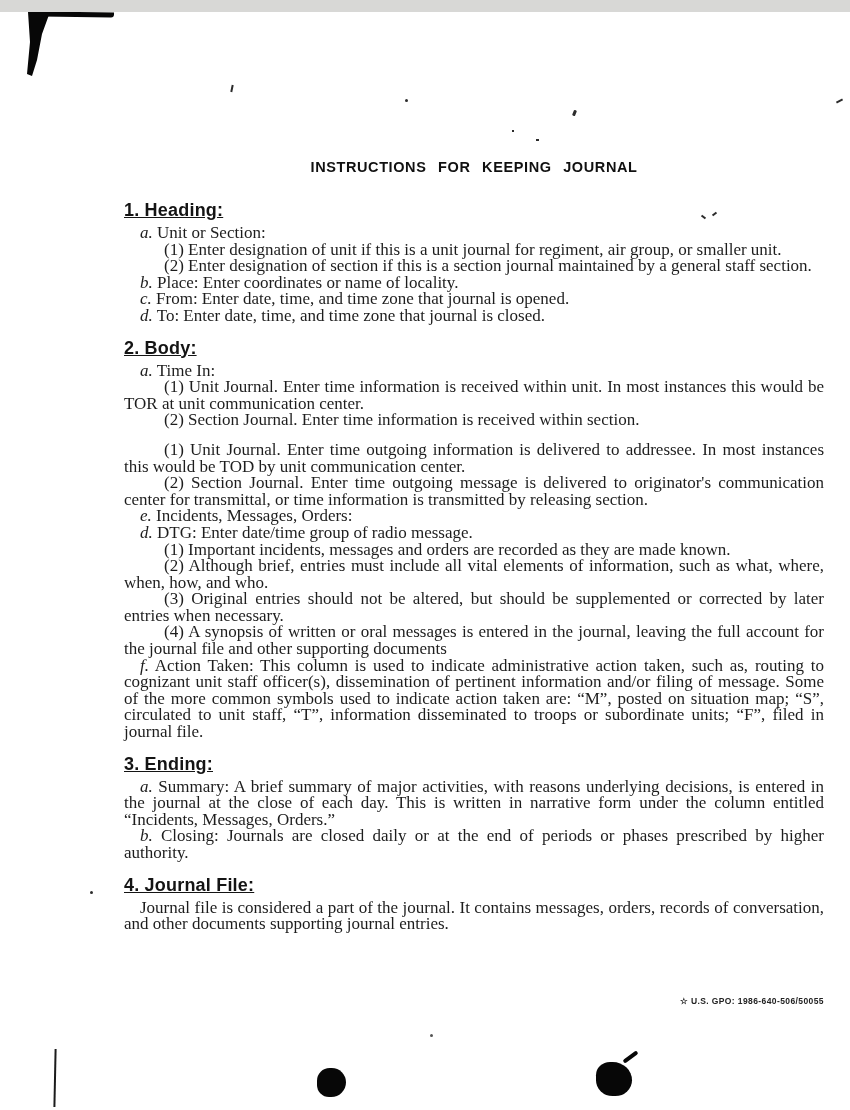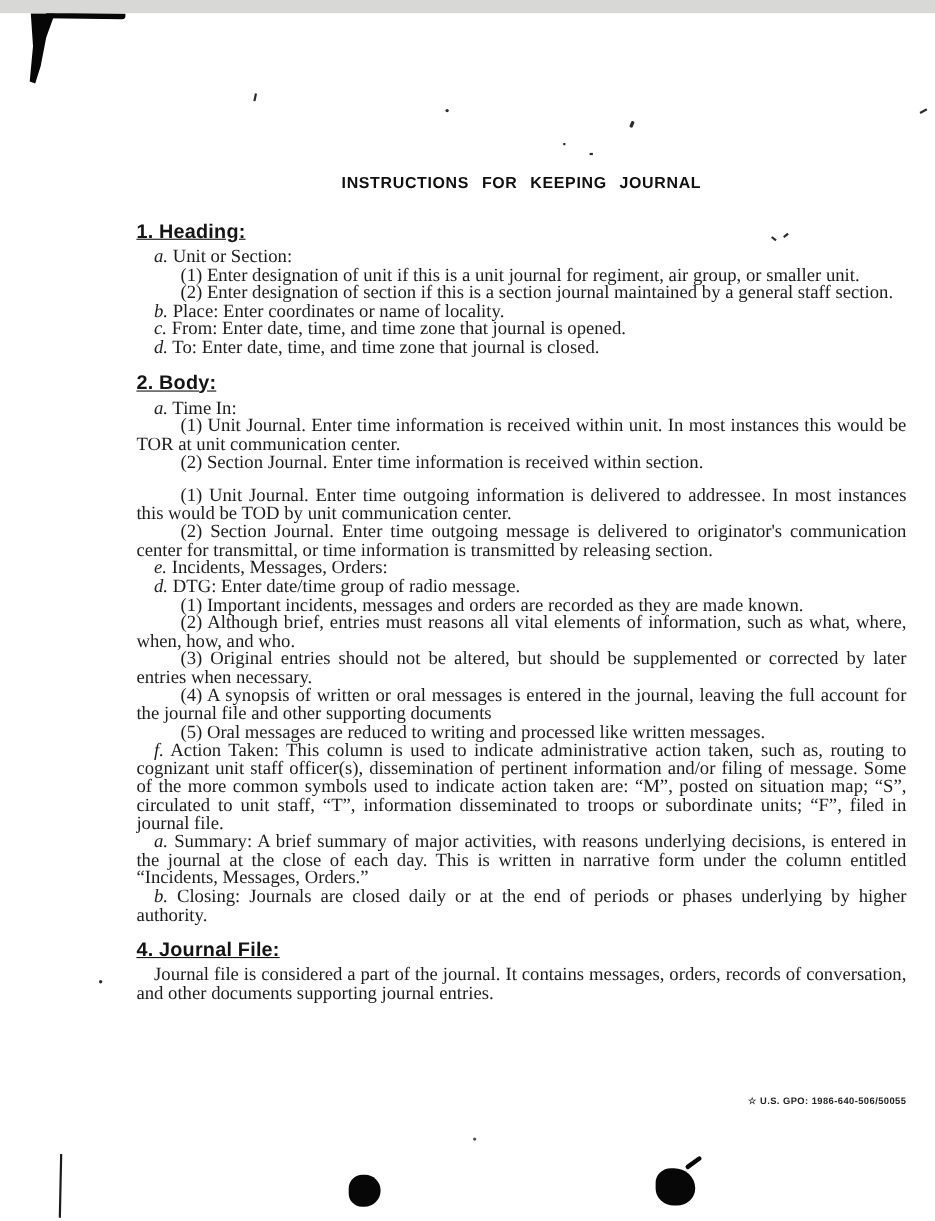--- a/index.html
+++ b/index.html
@@ -39,30 +39,30 @@
     <section>
       <h2 class="sec-head">2. Body:</h2>
       <p class="para ind1"><i class="lead">a.</i> <span>Time In:</span></p>
       <p class="para ind2"><span class="lead">(1)</span> <span>Unit Journal. Enter time information is received within unit. In most instances this would be TOR at unit communication center.</span></p>
       <p class="para ind2"><span class="lead">(2)</span> <span>Section Journal. Enter time information is received within section.</span></p>
       <p class="para ind2 gap-top"><span class="lead">(1)</span> <span>Unit Journal. Enter time outgoing information is delivered to addressee. In most instances this would be TOD by unit communication center.</span></p>
       <p class="para ind2"><span class="lead">(2)</span> <span>Section Journal. Enter time outgoing message is delivered to originator's communication center for transmittal, or time information is transmitted by releasing section.</span></p>
       <p class="para ind1"><i class="lead">e.</i> <span>Incidents, Messages, Orders:</span></p>
       <p class="para ind1"><i class="lead">d.</i> <span>DTG: Enter date/time group of radio message.</span></p>
       <p class="para ind2"><span class="lead">(1)</span> <span>Important incidents, messages and orders are recorded as they are made known.</span></p>
-      <p class="para ind2"><span class="lead">(2)</span> <span>Although brief, entries must reasons all vital elements of information, such as what, where, when, how, and who.</span></p>
+      <p class="para ind2"><span class="lead">(2)</span> <span>Although brief, entries must include all vital elements of information, such as what, where, when, how, and who.</span></p>
       <p class="para ind2"><span class="lead">(3)</span> <span>Original entries should not be altered, but should be supplemented or corrected by later entries when necessary.</span></p>
       <p class="para ind2"><span class="lead">(4)</span> <span>A synopsis of written or oral messages is entered in the journal, leaving the full account for the journal file and other supporting documents</span></p>
-      <p class="para ind2"><span class="lead">(5)</span> <span>Oral messages are reduced to writing and processed like written messages.</span></p>
       <p class="para ind1"><i class="lead">f.</i> <span>Action Taken: This column is used to indicate administrative action taken, such as, routing to cognizant unit staff officer(s), dissemination of pertinent information and/or filing of message. Some of the more common symbols used to indicate action taken are: “M”, posted on situation map; “S”, circulated to unit staff, “T”, information disseminated to troops or subordinate units; “F”, filed in journal file.</span></p>
     </section>
 
     <section>
+      <h2 class="sec-head">3. Ending:</h2>
       <p class="para ind1"><i class="lead">a.</i> <span>Summary: A brief summary of major activities, with reasons underlying decisions, is entered in the journal at the close of each day. This is written in narrative form under the column entitled “Incidents, Messages, Orders.”</span></p>
-      <p class="para ind1"><i class="lead">b.</i> <span>Closing: Journals are closed daily or at the end of periods or phases underlying by higher authority.</span></p>
+      <p class="para ind1"><i class="lead">b.</i> <span>Closing: Journals are closed daily or at the end of periods or phases prescribed by higher authority.</span></p>
     </section>
 
     <section>
       <h2 class="sec-head">4. Journal File:</h2>
       <p class="para ind1"><span class="lead"></span> <span>Journal file is considered a part of the journal. It contains messages, orders, records of conversation, and other documents supporting journal entries.</span></p>
     </section>
 
   </div>
 
   <div class="footer">☆ U.S. GPO: 1986-640-506/50055</div>

